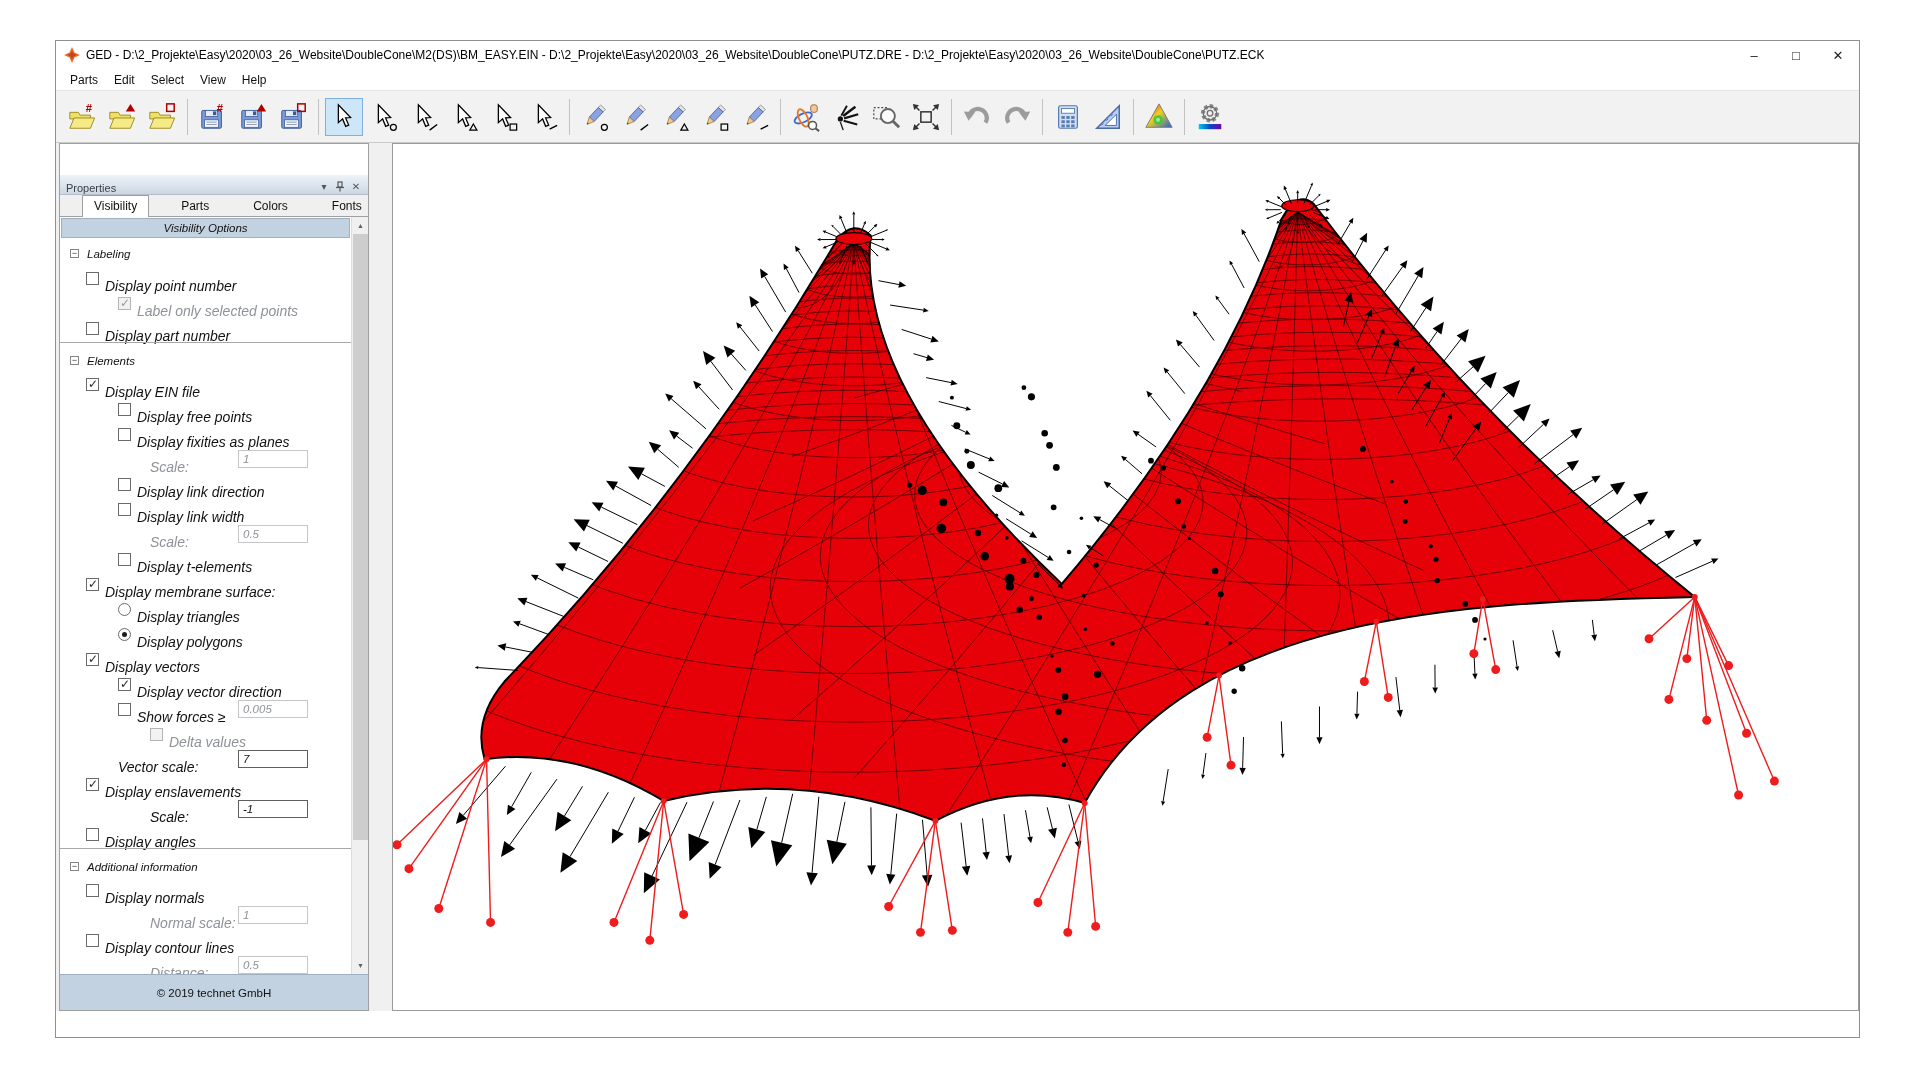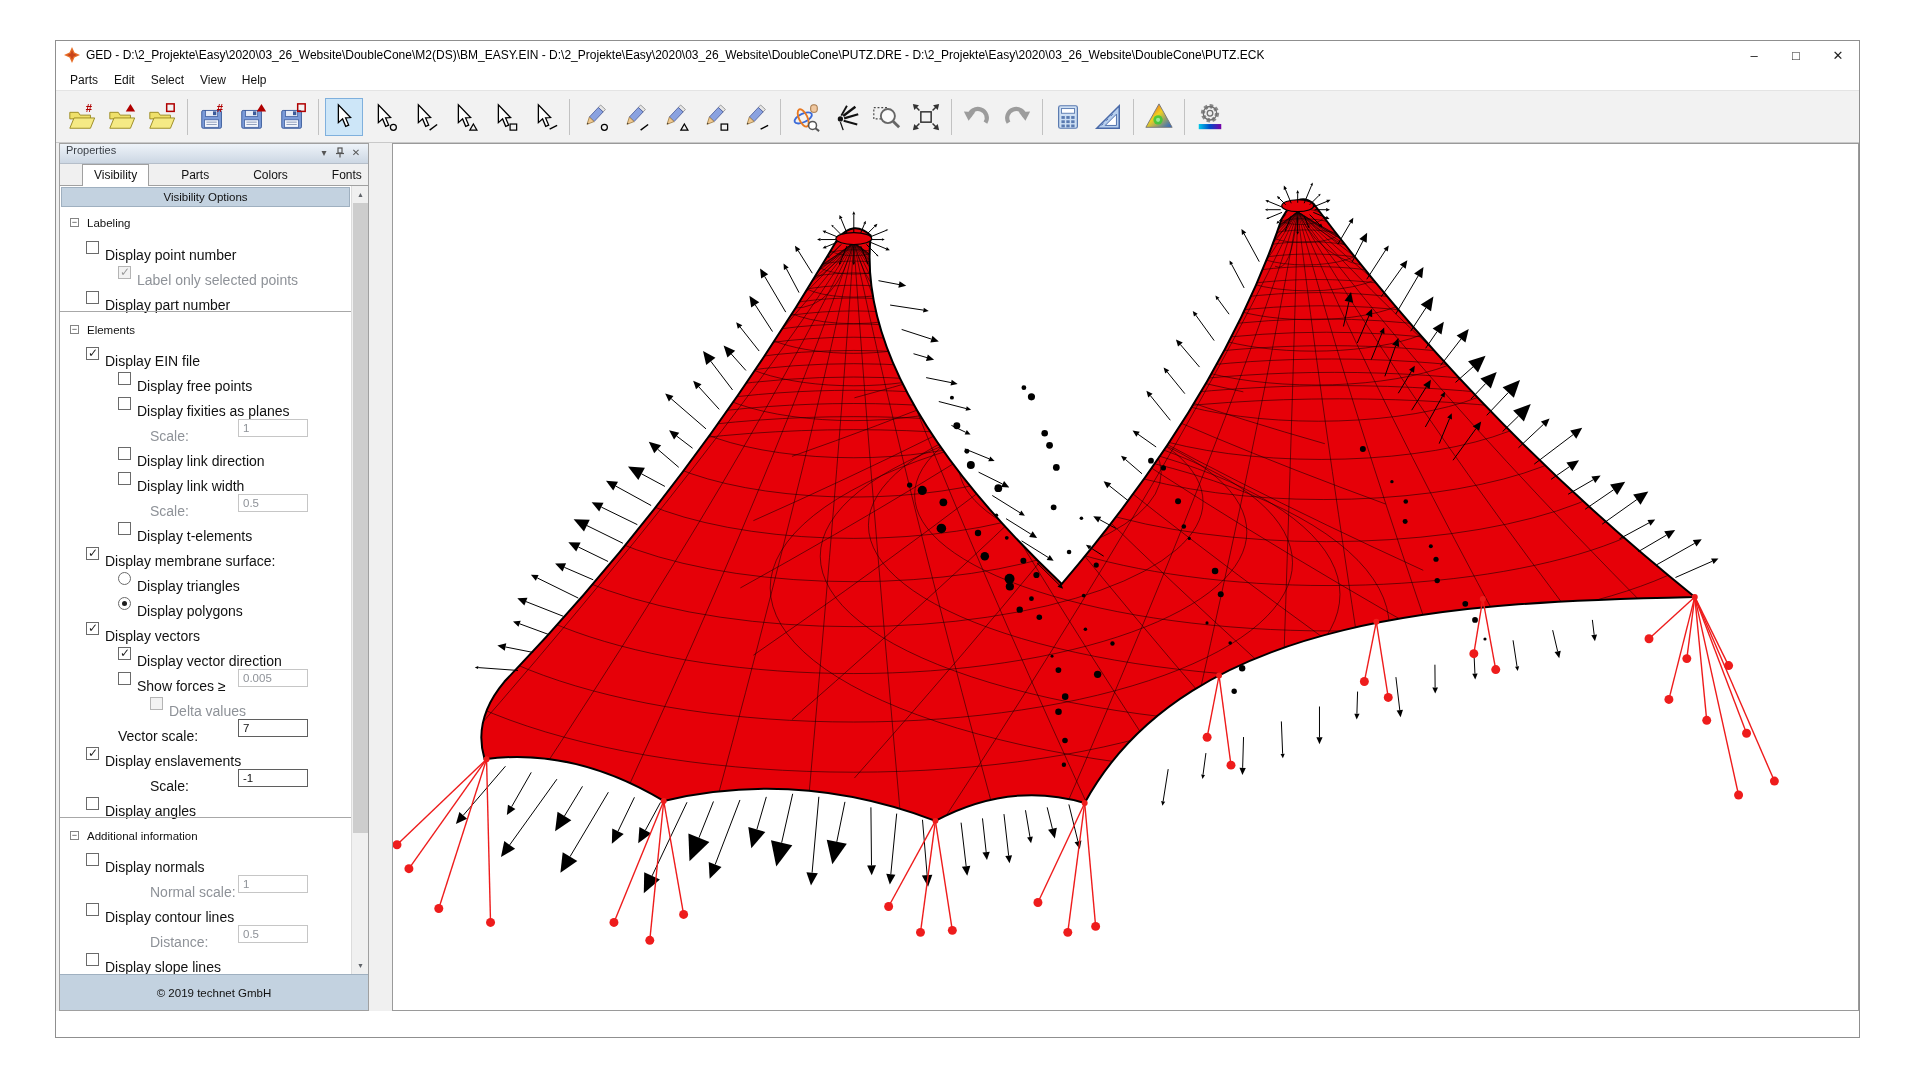--- a/index.html
+++ b/index.html
@@ -21,29 +21,29 @@
   .tb-btn { width:38px; height:38px; display:flex; align-items:center; justify-content:center; border:1px solid transparent; margin:0 1px; }
   .tb-btn svg { width:30px; height:30px; }
   .tb-btn.active { background:#cde6f8; border-color:#7fb0dd; }
   .tb-sep { width:1px; height:36px; background:#c2c2c2; margin:0 5px; }
 
   
   .main { position:absolute; left:0; top:102px; right:0; bottom:26px; background:#f0f0f0; }
 
   
   .panel { position:absolute; left:3px; top:0; width:310px; height:100%; background:#fff; border:1px solid #a0a0a0; display:flex; flex-direction:column; }
-  .panel-header { height:20px; background:linear-gradient(#eef3f9,#ccd7e3); border-bottom:1px solid #b5bec9; display:flex; align-items:flex-start; padding:0 4px 0 6px; }
+  .panel-header { height:20px; background:linear-gradient(#eef3f9,#ccd7e3); border-bottom:1px solid #b5bec9; display:flex; align-items:flex-end; padding:0 4px 0 6px;margin-top:31px; }
   .panel-title { font-size:11px; color:#3a3f46; flex:1; }
   .ph-btn { width:16px; height:16px; display:flex; align-items:center; justify-content:center; font-size:10px; color:#555; }
   .tabs { height:22px; background:#f0f0f0; display:flex; align-items:flex-end; padding-left:2px; border-bottom:1px solid #a0a0a0; }
   .tab { font-size:12px; padding:3px 11px 3px 11px; border:1px solid transparent; border-bottom:none; color:#111;margin-left:20px; }
   .tab.active { background:#fff; border-color:#a0a0a0; position:relative; top:1px; padding-bottom:4px; }
 
   .scrollwrap { flex:1; position:relative; overflow:hidden; }
-  .p-content { position:absolute; left:0; top:0; right:17px; bottom:0; }
+  .p-content { position:absolute; left:0; top:0; right:17px; bottom:0;font-style:italic; }
   .opt-header { height:20px; background:#c3d2e0; border:1px solid #9fb0c0; display:flex; align-items:center; justify-content:center; font-size:11.5px; color:#111; margin:1px 1px 4px 1px; }
   .rows { display:flex; flex-direction:column; }
   .p-row { position:relative; height:25px; flex:0 0 auto; }
   .p-row.sep { height:31px; border-top:1px solid #a8a8a8; }
   .exp { position:absolute; left:10px; top:7px; width:9px; height:9px; border:1px solid #848484; background:#fff; font-size:9px; line-height:7px; text-align:center; color:#333; }
   .sep .exp { top:13px; }
   .g-label { position:absolute; left:27px; top:6px; font-size:11.5px; color:#111; white-space:nowrap; }
   .sep .g-label { top:12px; }
   .cb { position:absolute; top:5px; width:13px; height:13px; border:1px solid #6a6a6a; background:#fff; }
   .cb.checked::after { content:"✓"; position:absolute; left:1px; top:-2px; font-size:12px; font-weight:bold; color:#1d1d1d; }

